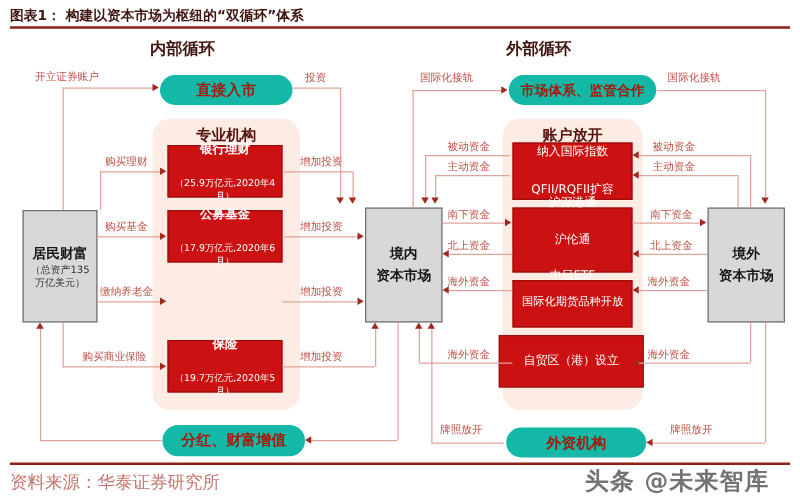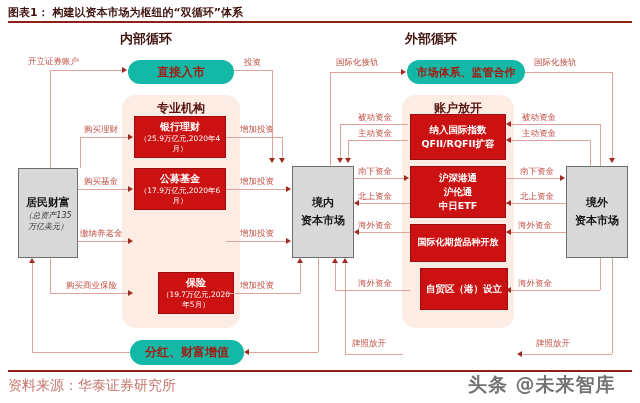--- a/index.html
+++ b/index.html
@@ -4,30 +4,30 @@
 <style>
   html,body{margin:0;padding:0;background:#fff;}
   .canvas{position:relative;width:640px;height:403px;background:#fff;overflow:hidden;
           font-family:"DejaVu Sans","Liberation Sans",sans-serif;}
   .titlebar{position:absolute;left:8px;top:5px;font-size:11px;font-weight:bold;color:#40150f;white-space:nowrap;}
   .rule{position:absolute;background:#8e2018;}
   .sechdr{position:absolute;font-size:13px;font-weight:bold;color:#40150f;width:130px;}
   .graybox{position:absolute;background:#d8d8d8;border:1px solid #6f6f6f;display:flex;flex-direction:column;
            align-items:center;justify-content:center;text-align:center;box-sizing:border-box;}
   .graybox .t{font-size:11px;font-weight:bold;color:#151515;line-height:1.6;}
-  .graybox .s{font-size:8px;color:#333;line-height:1.3;padding:0 3px;font-style:italic;}
+  .graybox .s{font-size:8px;color:#333;line-height:1.3;padding:0 3px;}
   .pill{position:absolute;background:#14b8a6;border-radius:13px;display:flex;align-items:center;
         justify-content:center;font-weight:bold;color:#a11d12;font-size:12px;white-space:nowrap;}
   .cont{position:absolute;background:#fcece4;border-radius:14px;}
   .chdr{position:absolute;text-align:center;font-size:12px;font-weight:bold;color:#571310;}
   .redbox{position:absolute;background:#cb1111;border:1px solid #9c0d0d;color:#fff;display:flex;
           flex-direction:column;align-items:center;justify-content:center;text-align:center;
-          box-sizing:border-box;padding:1px 2px;}
+          box-sizing:border-box;padding:1px 2px;gap:15px;}
   .redbox .t{font-size:10px;font-weight:bold;line-height:1.4;}
-  .redbox .t2{font-size:9.5px;font-weight:bold;line-height:1.5;}
+  .redbox .t2{font-size:9.5px;font-weight:normal;line-height:1.5;}
   .redbox .s{font-size:7.5px;line-height:1.3;}
   .lbl{position:absolute;font-size:8.5px;color:#c05045;white-space:nowrap;}
   .hl{position:absolute;height:1px;background:#dfa49c;}
   .vl{position:absolute;width:1px;background:#dfa49c;}
   .ar,.al,.au,.ad{position:absolute;width:0;height:0;}
   .ar{border-top:3px solid transparent;border-bottom:3px solid transparent;border-left:5px solid #9e2b1f;}
   .al{border-top:3px solid transparent;border-bottom:3px solid transparent;border-right:5px solid #9e2b1f;}
   .au{border-left:3px solid transparent;border-right:3px solid transparent;border-bottom:5px solid #9e2b1f;}
   .ad{border-left:3px solid transparent;border-right:3px solid transparent;border-top:5px solid #9e2b1f;}
   .src{position:absolute;font-size:14px;color:#c4766d;white-space:nowrap;}
@@ -52,21 +52,21 @@
   <div class="cont" style="left:122px;top:95px;width:118px;height:233px;"></div>
   <div class="chdr" style="left:122px;top:100px;width:118px;">专业机构</div>
   <div class="redbox" style="left:134px;top:116px;width:92px;height:42px;">
     <span class="t">银行理财</span>
     <span class="s">（25.9万亿元,2020年4月）</span>
   </div>
   <div class="redbox" style="left:134px;top:168px;width:92px;height:42px;">
     <span class="t">公募基金</span>
     <span class="s">（17.9万亿元,2020年6月）</span>
   </div>
-  <div class="redbox" style="left:134px;top:272px;width:76px;height:42px;margin-left:24px;">
+  <div class="redbox" style="left:134px;top:272px;width:92px;height:42px;">
     <span class="t">保险</span>
     <span class="s">（19.7万亿元,2020年5月）</span>
   </div>
   <div class="pill" style="left:130px;top:340px;width:114px;height:25px;">分红、财富增值</div>
 
   <div class="graybox" style="left:292px;top:166px;width:62px;height:92px;">
     <span class="t">境内</span>
     <span class="t">资本市场</span>
   </div>
 
@@ -78,23 +78,24 @@
     <span class="t2">QFII/RQFII扩容</span>
   </div>
   <div class="redbox" style="left:410px;top:166px;width:96px;height:52px;">
     <span class="t2">沪深港通</span>
     <span class="t2">沪伦通</span>
     <span class="t2">中日ETF</span>
   </div>
   <div class="redbox" style="left:410px;top:224px;width:96px;height:38px;">
     <span class="t2" style="font-size:9px;">国际化期货品种开放</span>
   </div>
-  <div class="redbox" style="left:420px;top:268px;width:88px;height:42px;">
+  <div class="redbox" style="left:399px;top:268px;width:116px;height:42px;">
     <span class="t2">自贸区（港）设立</span>
   </div>
+  <div class="pill" style="left:405px;top:342px;width:112px;height:24px;">外资机构</div>
   <div class="graybox" style="left:566px;top:166px;width:62px;height:92px;">
     <span class="t">境外</span>
     <span class="t">资本市场</span>
   </div>
 
   <div class="lbl" style="left:28px;top:56px;">开立证券账户</div>
   <div class="lbl" style="left:244px;top:57px;">投资</div>
   <div class="lbl" style="left:84px;top:124px;">购买理财</div>
   <div class="lbl" style="left:84px;top:176px;">购买基金</div>
   <div class="lbl" style="left:80px;top:228px;">缴纳养老金</div>

